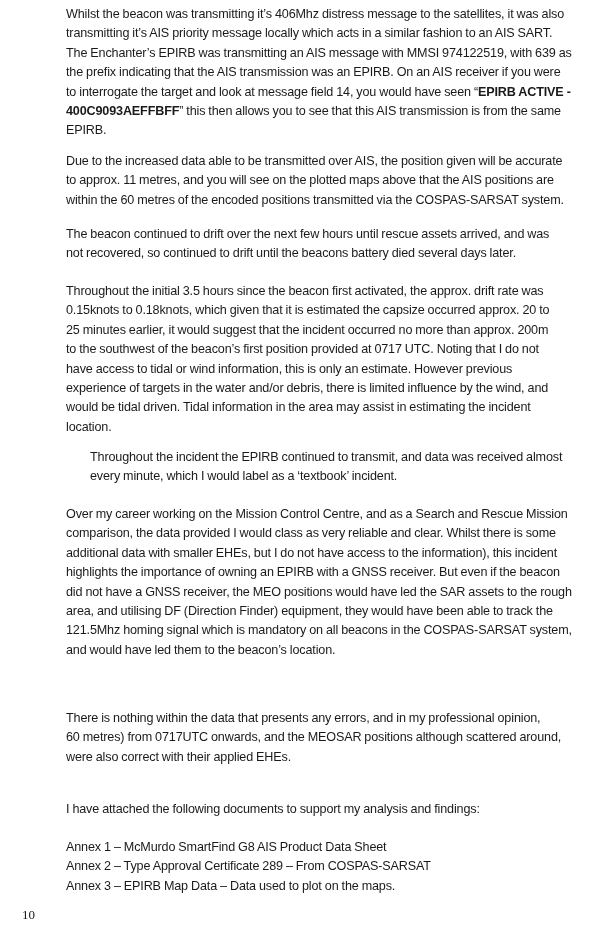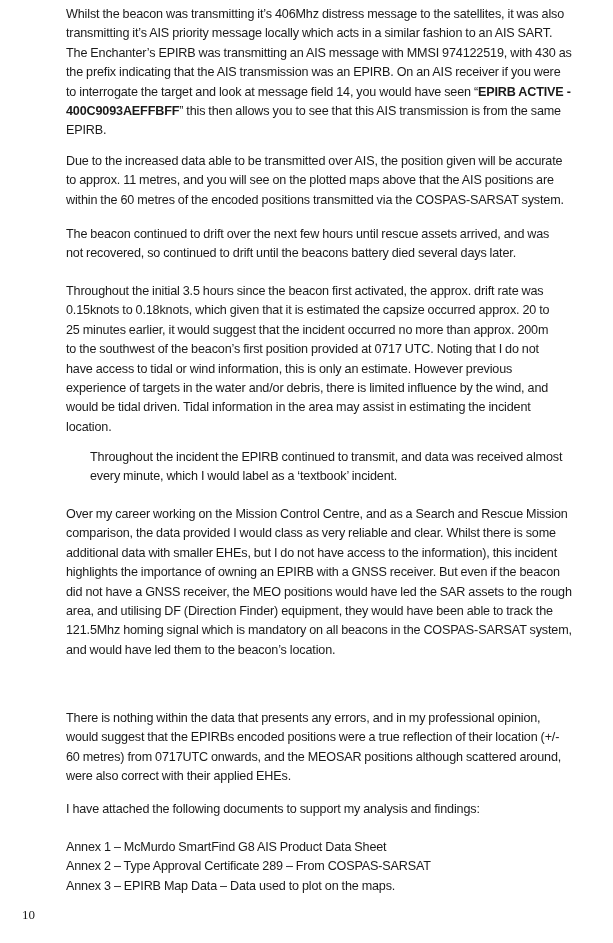--- a/index.html
+++ b/index.html
@@ -14,21 +14,21 @@
              font-family: "Liberation Serif", "DejaVu Serif", serif; color: #1a1a1a; }
 </style>
 </head>
 <body>
 
 <div class="page">
 
   <div class="para" style="top:5px;">
     <span class="line">Whilst the beacon was transmitting it’s 406Mhz distress message to the satellites, it was also</span>
     <span class="line">transmitting it’s AIS priority message locally which acts in a similar fashion to an AIS SART.</span>
-    <span class="line">The Enchanter’s EPIRB was transmitting an AIS message with MMSI 974122519, with 430 as</span>
+    <span class="line">The Enchanter’s EPIRB was transmitting an AIS message with MMSI 974122519, with 639 as</span>
     <span class="line">the prefix indicating that the AIS transmission was an EPIRB. On an AIS receiver if you were</span>
     <span class="line"><span>to interrogate the target and look at message field 14, you would have seen “</span><span class="bold">EPIRB ACTIVE -</span></span>
     <span class="line"><span class="bold">400C9093AEFFBFF</span><span>” this then allows you to see that this AIS transmission is from the same</span></span>
     <span class="line">EPIRB.</span>
   </div>
 
   <div class="para" style="top:152px;">
     <span class="line">Due to the increased data able to be transmitted over AIS, the position given will be accurate</span>
     <span class="line">to approx. 11 metres, and you will see on the plotted maps above that the AIS positions are</span>
     <span class="line">within the 60 metres of the encoded positions transmitted via the COSPAS-SARSAT system.</span>
@@ -61,21 +61,20 @@
     <span class="line">additional data with smaller EHEs, but I do not have access to the information), this incident</span>
     <span class="line">highlights the importance of owning an EPIRB with a GNSS receiver. But even if the beacon</span>
     <span class="line">did not have a GNSS receiver, the MEO positions would have led the SAR assets to the rough</span>
     <span class="line">area, and utilising DF (Direction Finder) equipment, they would have been able to track the</span>
     <span class="line">121.5Mhz homing signal which is mandatory on all beacons in the COSPAS-SARSAT system,</span>
     <span class="line">and would have led them to the beacon’s location.</span>
   </div>
 
   <div class="para" style="top:709px;">
     <span class="line">There is nothing within the data that presents any errors, and in my professional opinion,</span>
-    <span class="line">would suggest that the EPIRBs encoded positions were a true reflection of their location (+/-</span>
     <span class="line">60 metres) from 0717UTC onwards, and the MEOSAR positions although scattered around,</span>
     <span class="line">were also correct with their applied EHEs.</span>
   </div>
 
   <div class="para" style="top:800px;">
     <span class="line">I have attached the following documents to support my analysis and findings:</span>
   </div>
 
   <div class="para" style="top:838px;">
     <span class="line">Annex 1 – McMurdo SmartFind G8 AIS Product Data Sheet</span>

